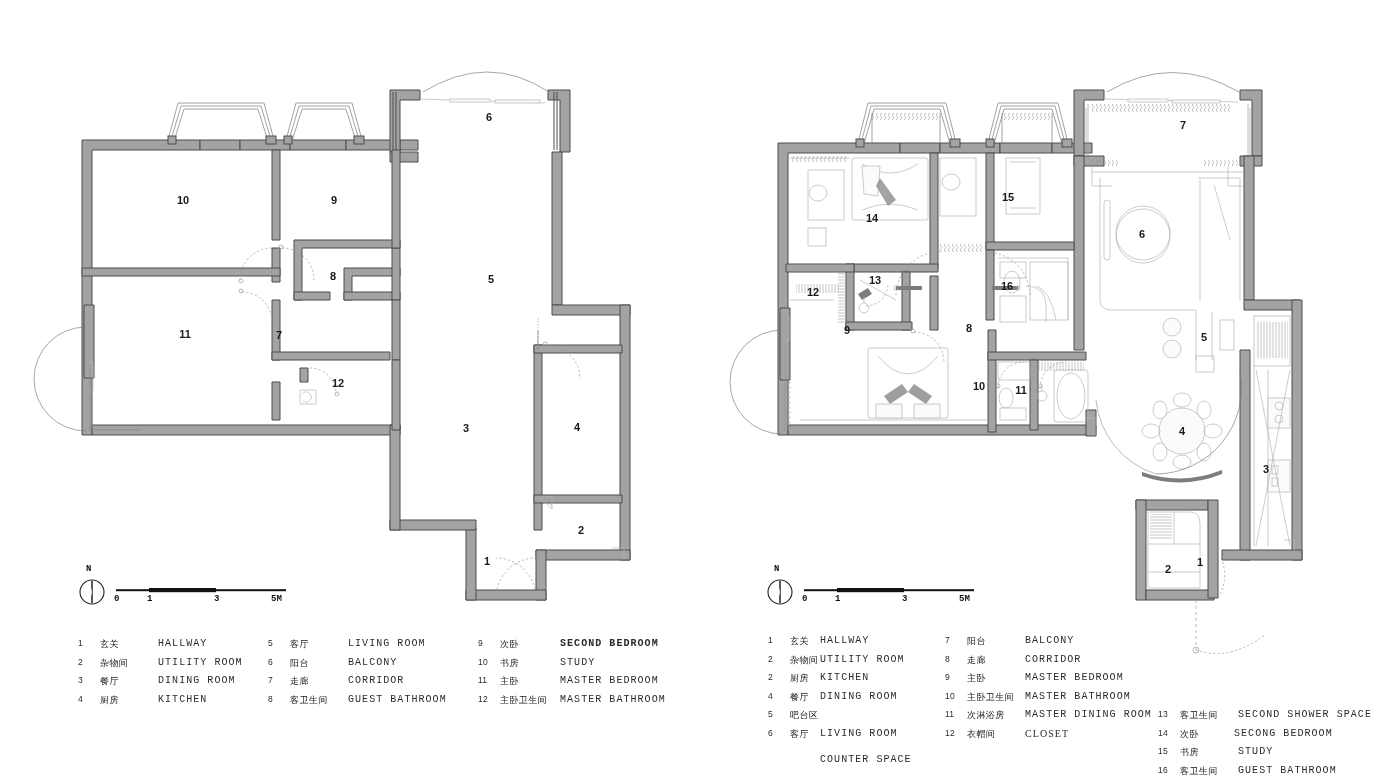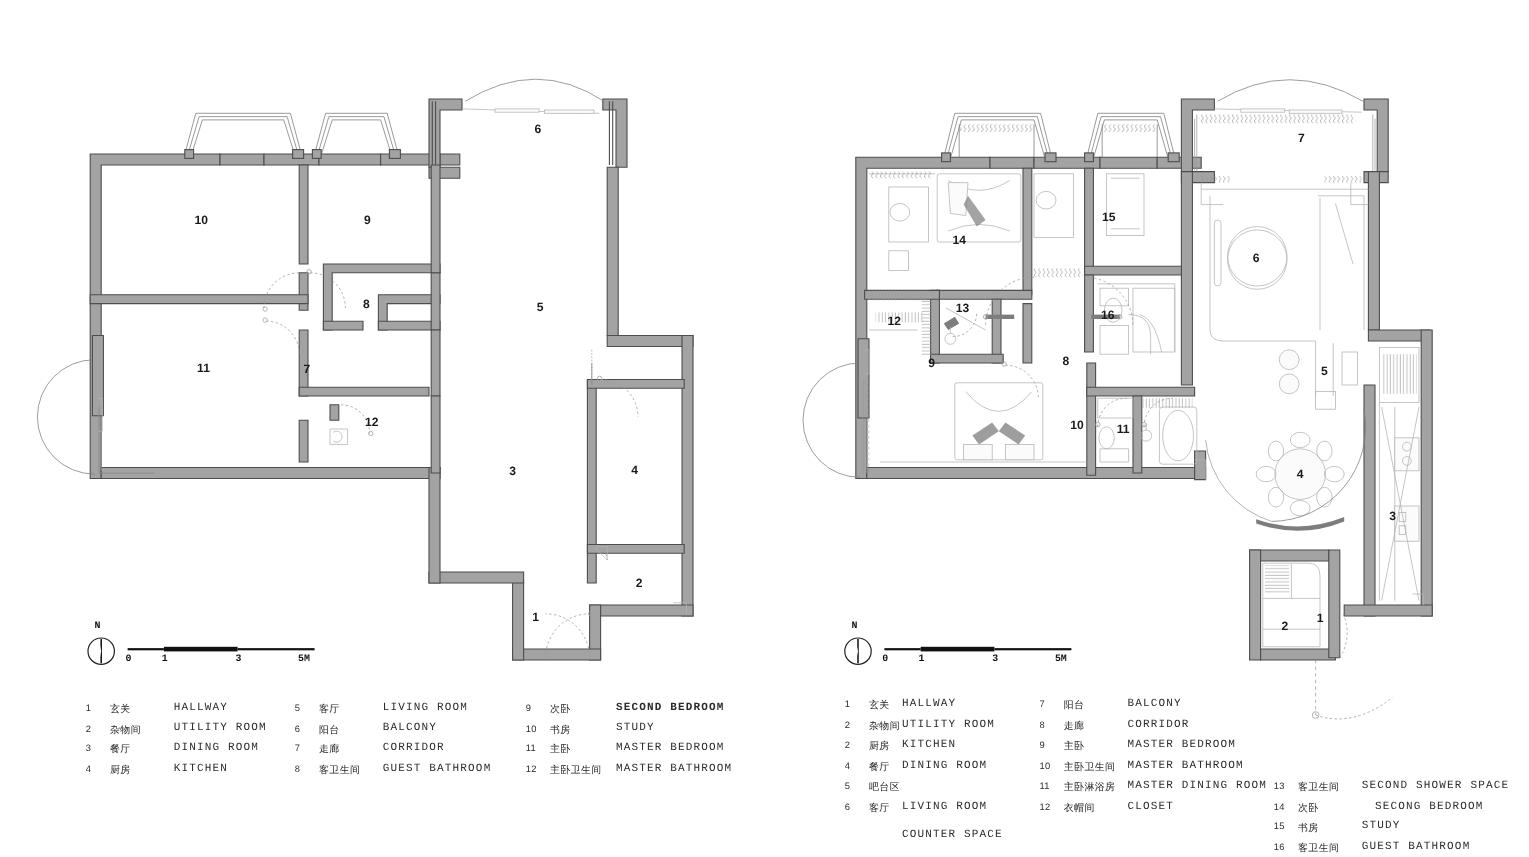--- a/index.html
+++ b/index.html
@@ -622,39 +622,39 @@
           <span class="lg-cn">主卧</span>
           <span class="lg-en" style="left: 80px;">MASTER BEDROOM</span>
         </div>
         <div class="legend-row">
           <span class="lg-num">10</span>
           <span class="lg-cn">主卧卫生间</span>
           <span class="lg-en" style="left: 80px;">MASTER BATHROOM</span>
         </div>
         <div class="legend-row">
           <span class="lg-num">11</span>
-          <span class="lg-cn">主卧淋浴房</span>
+          <span class="lg-cn">次淋浴房</span>
           <span class="lg-en" style="left: 80px;">MASTER DINING ROOM</span>
         </div>
         <div class="legend-row">
           <span class="lg-num">12</span>
           <span class="lg-cn">衣帽间</span>
-          <span class="lg-en" style="left: 80px;">CLOSET</span>
+          <span class="lg-en" style="left: 80px; font-family: Liberation Serif, serif;">CLOSET</span>
         </div>
       </div>
       <div class="legend-col" style="left: 1158px; top: 74px;">
         <div class="legend-row">
           <span class="lg-num">13</span>
           <span class="lg-cn">客卫生间</span>
           <span class="lg-en" style="left: 80px;">SECOND SHOWER SPACE</span>
         </div>
         <div class="legend-row">
           <span class="lg-num">14</span>
           <span class="lg-cn">次卧</span>
-          <span class="lg-en" style="left: 92px;">SECONG BEDROOM</span>
+          <span class="lg-en" style="left: 76px;">SECONG BEDROOM</span>
         </div>
         <div class="legend-row">
           <span class="lg-num">15</span>
           <span class="lg-cn">书房</span>
           <span class="lg-en" style="left: 80px;">STUDY</span>
         </div>
         <div class="legend-row">
           <span class="lg-num">16</span>
           <span class="lg-cn">客卫生间</span>
           <span class="lg-en" style="left: 80px;">GUEST BATHROOM</span>

